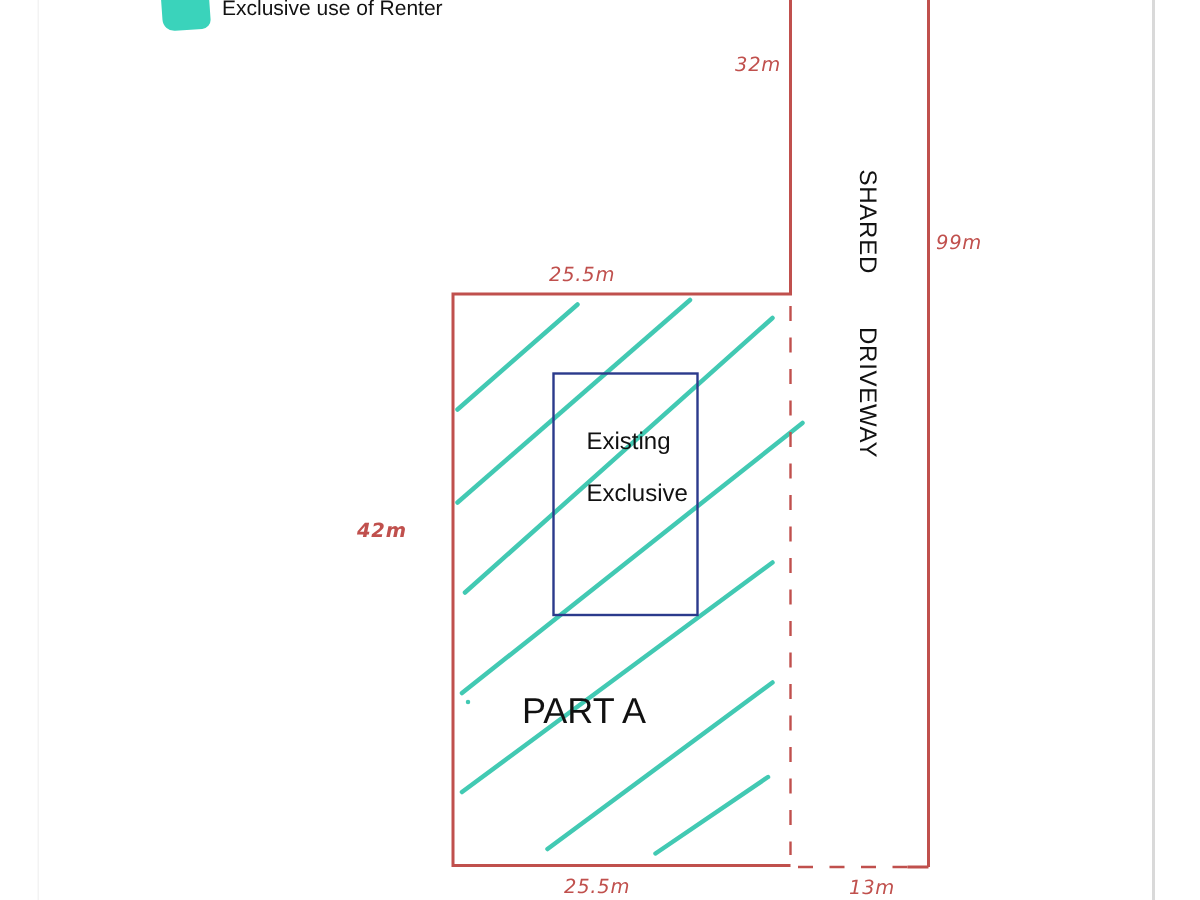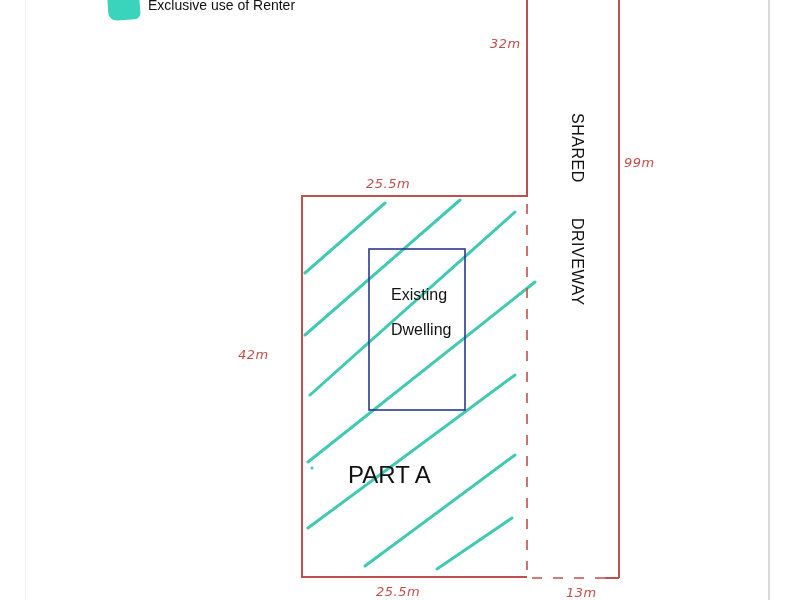--- a/index.html
+++ b/index.html
@@ -47,23 +47,23 @@
     <line x1="527" y1="204" x2="527" y2="570"></line>
     <line x1="532" y1="578" x2="605" y2="578"></line>
   </g>
 
   <rect x="369" y="249" width="96" height="161" fill="none" stroke="#2b3a8c" stroke-width="1.6"></rect>
 </svg>
 
 <div class="dim" style="left:490px;top:36px;">32m</div>
 <div class="dim" style="left:624px;top:155px;">99m</div>
 <div class="dim" style="left:366px;top:176px;">25.5m</div>
-<div class="dim" style="left:238px;top:347px;">42m</div>
+<div class="dim" style="left:238px;top:347px;font-weight:bold;">42m</div>
 <div class="dim" style="left:376px;top:584px;">25.5m</div>
 <div class="dim" style="left:566px;top:585px;">13m</div>
 
 <div class="vert-label" style="left:586px;top:113px;">SHARED</div>
 <div class="vert-label" style="left:586px;top:218px;">DRIVEWAY</div>
 
 <div class="label label-dwelling" style="left:391px;top:286px;">Existing</div>
-<div class="label label-dwelling" style="left:391px;top:321px;">Dwelling</div>
+<div class="label label-dwelling" style="left:391px;top:321px;">Exclusive</div>
 
 <div class="label label-part" style="left:348px;top:461px;">PART A</div>
 
 </body></html>

